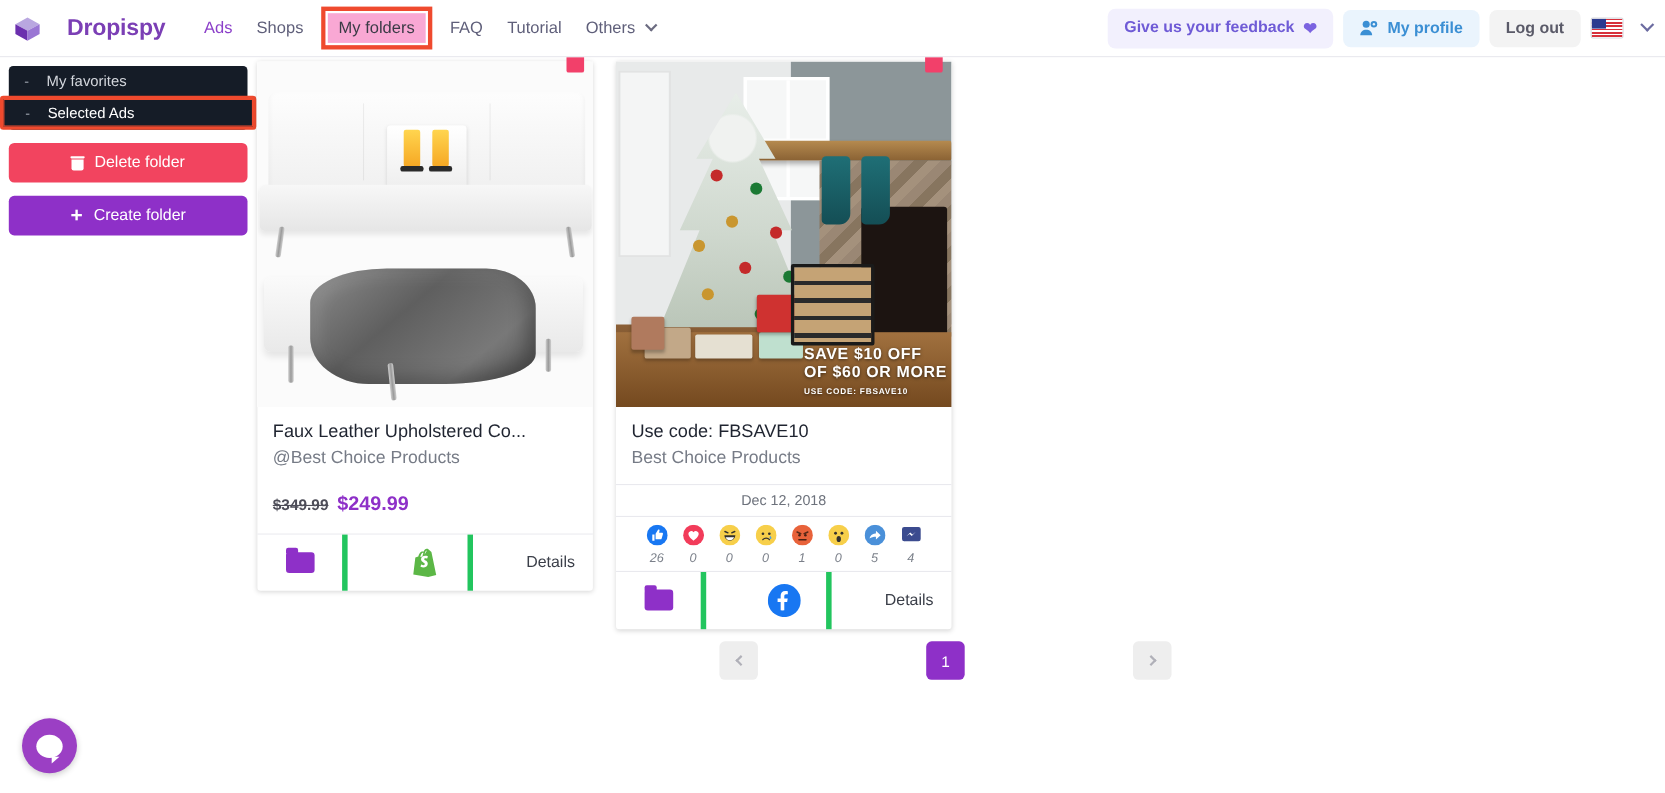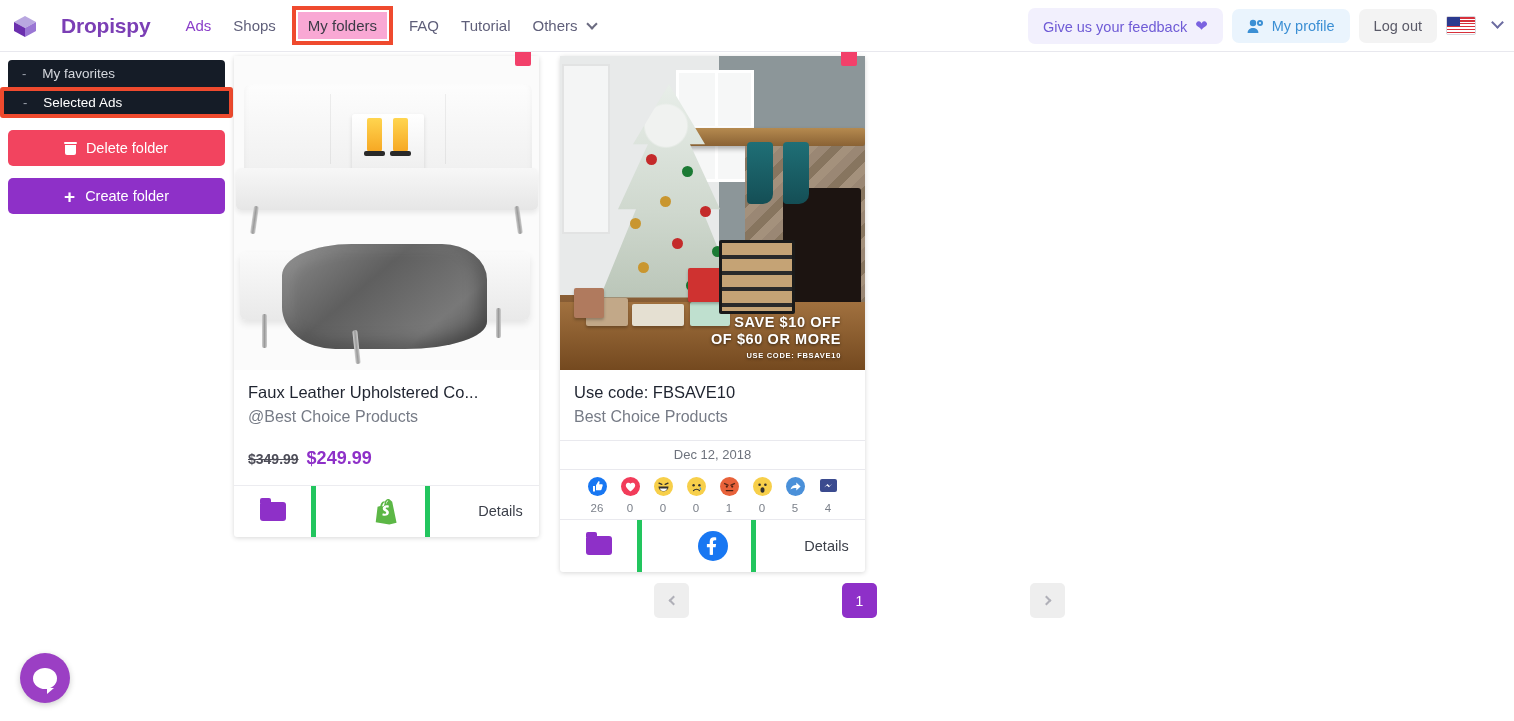--- a/index.html
+++ b/index.html
@@ -45,23 +45,23 @@
   .chev {
     display: inline-block; width: 8px; height: 8px;
     border-right: 2px solid #6b6b80; border-bottom: 2px solid #6b6b80;
     transform: rotate(45deg); margin-left: 6px; position: relative; top: -3px;
   }
   .header-right {
     margin-left: auto; display: flex; align-items: center;
     margin-right: 12px; gap: 9px;
   }
   .pill {
-    display: flex; align-items: flex-end; gap: 8px;
+    display: flex; align-items: flex-start; gap: 8px;
     border-radius: 7px; padding: 9px 15px;
-    font-size: 14.5px; cursor: pointer; white-space: nowrap;
+    font-size: 14.5px; cursor: pointer; white-space: nowrap; font-weight: bold;
   }
   .pill-feedback { background: #f2f0fd; color: #6f5bd6; }
   .pill-profile  { background: #eaf4fd; color: #3b8fd4; }
   .pill-logout   { background: #f3f3f3; color: #5a5a68; }
   .heart-ico { font-size: 15px; color: #7b63e0; }
   .flag {
     width: 30px; height: 19px; position: relative; overflow: hidden;
     border-radius: 2px; border: 1px solid #d8d8de; cursor: pointer;
   }
   .flag .stripes { position: absolute; inset: 0;
@@ -199,38 +199,38 @@
     background: radial-gradient(circle at 48% 18%, #f0f2f0 0 10%, transparent 11%),
                 linear-gradient(#e8eee9,#cfd8ce 55%,#b6c2b4 100%);
     clip-path: polygon(50% 0, 74% 26%, 64% 26%, 84% 54%, 72% 54%, 96% 92%, 4% 92%, 28% 54%, 16% 54%, 36% 26%, 26% 26%);
     filter: drop-shadow(0 2px 4px rgba(0,0,0,.25)); }
   .orn { position:absolute; width:11px; height:11px; border-radius:50%; }
   .x-floor { position:absolute; left:0; bottom:0; width:100%; height:68px;
     background: linear-gradient(#a1713f,#74491f); }
   .x-gift { position:absolute; bottom:44px; border-radius:2px; box-shadow:0 2px 3px rgba(0,0,0,.25); }
   .x-logs { position:absolute; right:70px; bottom:56px; width:76px; height:74px;
     background: repeating-linear-gradient(to bottom,#c5a375 0 12px,#2a2a2a 12px 16px); border:3px solid #1a1a1a; border-radius:2px;}
-  .x-overlay { position:absolute; right:24px; bottom:10px; text-align:right; color:#fff;
+  .x-overlay { position:absolute; right:4px; bottom:10px; color:#fff;
     text-shadow: 0 1px 3px rgba(0,0,0,.6); margin-left: 47px; }
   .x-overlay .l1 { font-size:14.5px; font-weight:bold; letter-spacing:.6px; line-height:1.18; }
   .x-overlay .l2 { font-size:7.5px; font-weight:bold; letter-spacing:.7px; margin-top:3px; }
 
   .card-body { padding: 12px 14px 2px 14px; }
   .card-title { font-size: 16.5px; color: #1f2430; line-height: 1.25; }
   .card-sub { font-size: 16px; color: #767b86; margin-top: 5px; }
   .price-row { margin-top: 22px; margin-bottom: 14px; display: flex; align-items: baseline; gap: 8px; }
   .price-old { font-size: 14px; color: #4d4d58; text-decoration: line-through; font-weight: bold; }
   .price-new { font-size: 18px; color: #8e30c8; font-weight: bold; }
 
   .date-row {
     border-top: 1px solid #e9e9ee; border-bottom: 1px solid #e9e9ee;
     text-align: center; font-size: 13px; color: #6d727c; padding: 6px 0 7px;
     margin-top: 12px;
   }
-  .reactions { display: flex; justify-content: center; gap: 0; padding: 7px 10px 5px; border-bottom: 1px solid #e9e9ee; }
+  .reactions { display: flex; justify-content: center; gap: 0; padding: 7px 10px 5px; border-bottom: 1px solid #e9e9ee; font-style: italic; }
   .reaction { width: 33px; text-align: center; }
   .r-emoji { font-size: 17px; line-height: 19px; display: block; }
   .r-count { font-size: 11.5px; color: #7b808a; display: block; margin-top: 2px; }
 
   .card-actions { display: flex; height: 52px; }
   .act {
     flex: 1; display: flex; align-items: center; justify-content: center;
     cursor: pointer; font-size: 14.5px; color: #3b3f49;
   }
   .act + .act { border-left: 5px solid #22c55e; padding-left: 32px; }

